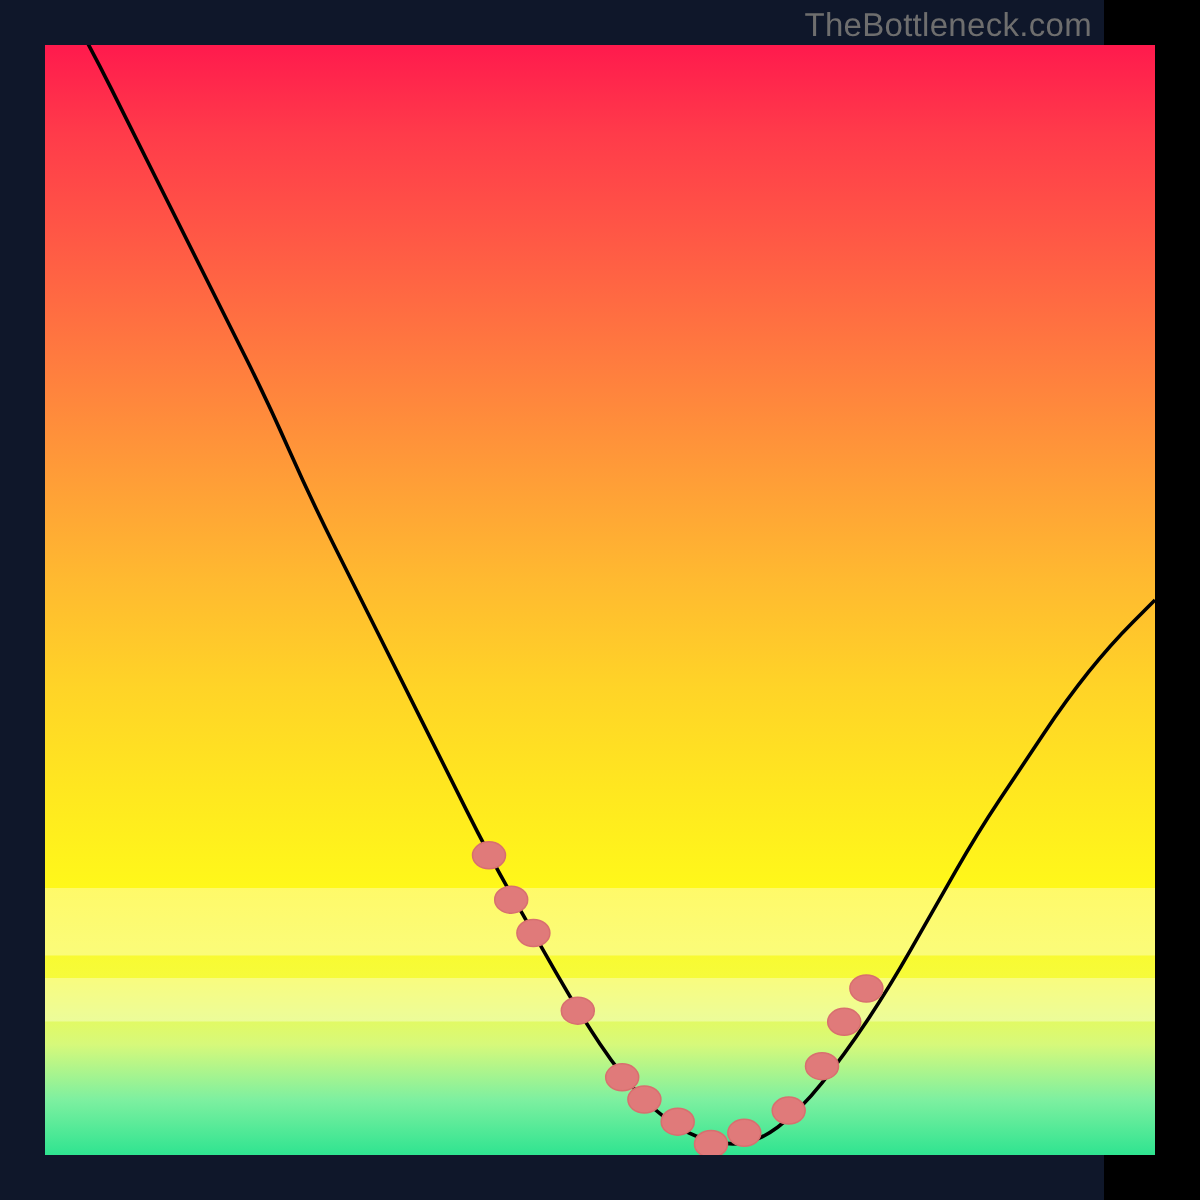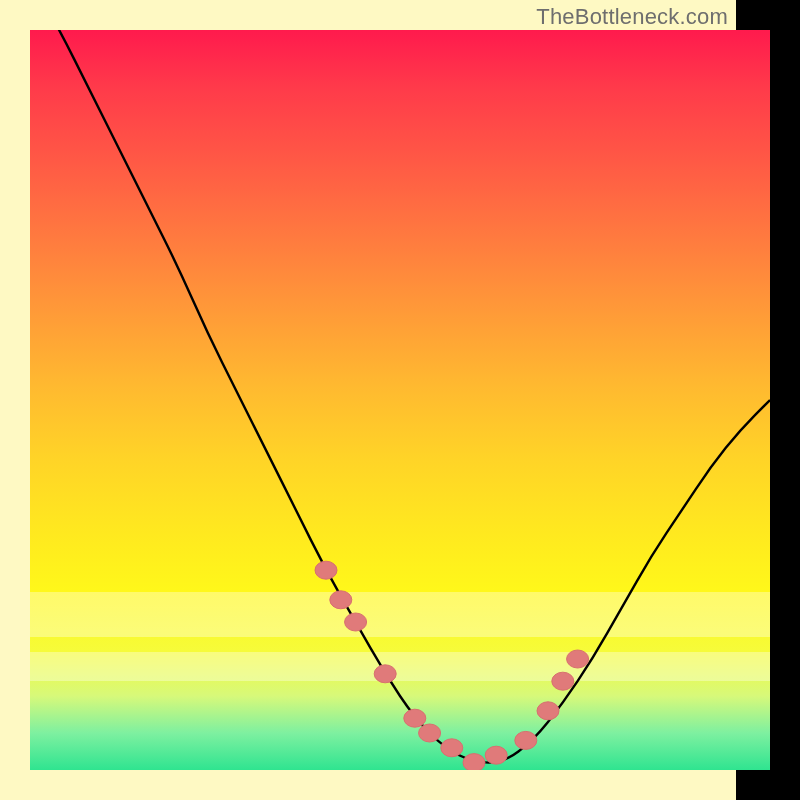--- a/index.html
+++ b/index.html
@@ -10,21 +10,21 @@
     overflow: hidden;
     background: #000;
     font-family: Arial, Helvetica, sans-serif;
   }
   .frame {
     position: absolute;
     top: 0;
     left: 0;
     width: 736px;
     height: 800px;
-    background: #fef9c3;
+    background: #0f172a;
   }
   .plot {
     position: absolute;
     top: 30px;
     left: 30px;
     width: 740px;
     height: 740px;
     background: linear-gradient(to bottom,
       #ff1a4d 0%,
       #ff3b4a 8%,

